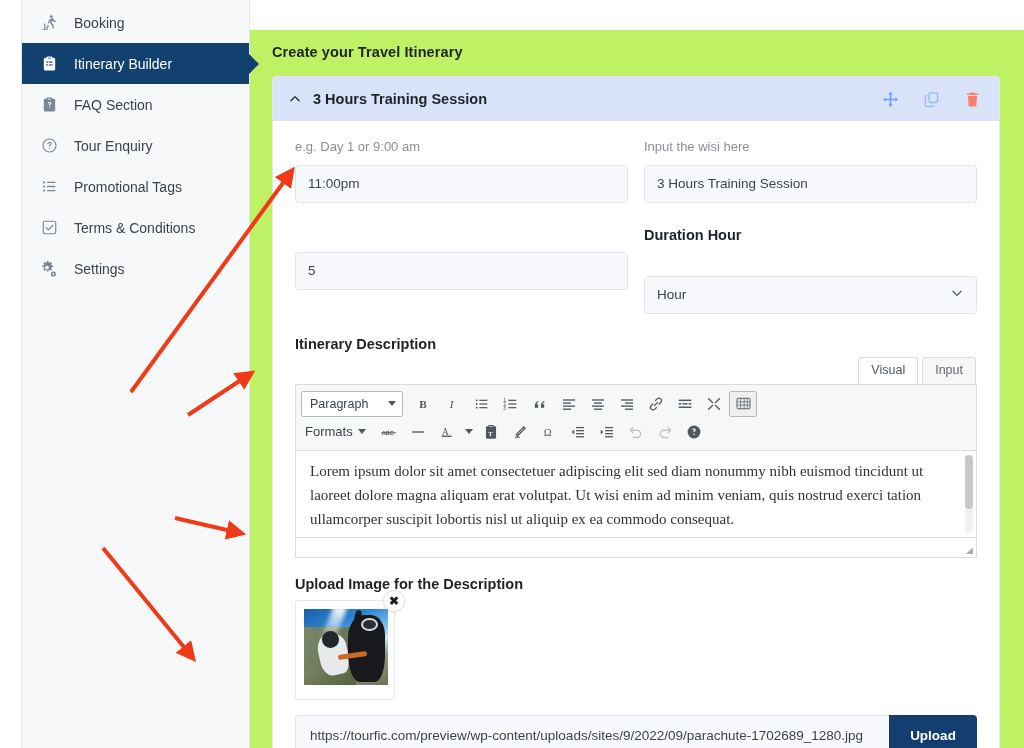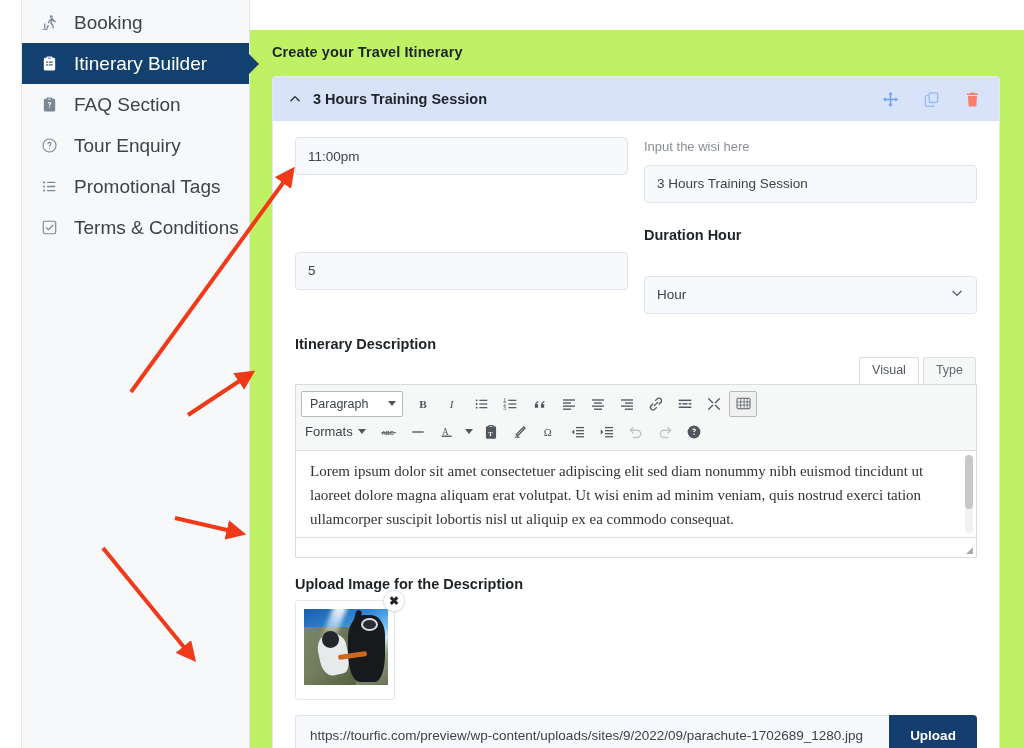--- a/index.html
+++ b/index.html
@@ -35,21 +35,21 @@
     position: relative;
   }
   .nav-item {
     position: relative;
     height: 41px;
     display: flex;
     align-items: center;
     padding-left: 18px;
     gap: 16px;
     color: #3c434a;
-    font-size: 19px;
+    font-size: 14px;
     cursor: pointer;
     user-select: none;
   }
   .nav-item .nav-ico {
     width: 18px; height: 18px;
     display: flex; align-items: center; justify-content: center;
     color: #7a8794;
     flex: 0 0 18px;
   }
   .nav-item .nav-ico svg { display:block; }
@@ -494,20 +494,31 @@
     <div class="nav-item">
       <span class="nav-ico">
         <svg width="17" height="17" viewBox="0 0 24 24" fill="none" stroke="currentColor" stroke-width="1.6">
           <rect x="3.2" y="3.2" width="17.6" height="17.6" rx="2.4"></rect>
           <path d="M7.4 12.1l3.1 3.1 6.2-6.4" stroke-linecap="round" stroke-linejoin="round"></path>
         </svg>
       </span>
       <span class="nav-label">Terms &amp; Conditions</span>
     </div>
 
+    <div class="nav-item">
+      <span class="nav-ico">
+        <svg width="18" height="18" viewBox="0 0 24 24" fill="currentColor">
+          <path d="M10.2 1.6 9.9 3.9l-1.6.7-1.9-1.4-1.9 1.9 1.4 1.9-.7 1.6-2.3.3v2.7l2.3.3.7 1.6-1.4 1.9 1.9 1.9 1.9-1.4 1.6.7.3 2.3h2.7l.3-2.3 1.6-.7 1.9 1.4 1.9-1.9-1.4-1.9.7-1.6 2.3-.3V8.9l-2.3-.3-.7-1.6 1.4-1.9-1.9-1.9-1.9 1.4-1.6-.7-.3-2.3z" transform="scale(.82) translate(1,0)"></path>
+          <circle cx="9.3" cy="10.1" r="2.5" fill="#f7f8fa"></circle>
+          <circle cx="17.8" cy="18.6" r="3.4"></circle>
+          <circle cx="17.8" cy="18.6" r="1.3" fill="#f7f8fa"></circle>
+        </svg>
+      </span>
+      <span class="nav-label">Settings</span>
+    </div>
   </nav>
 
   <main class="main">
 
     <div class="page-title">Create your Travel Itinerary</div>
 
     <section class="card">
 
       <header class="card-head">
         <span class="chev-up">
@@ -534,20 +545,21 @@
               <path d="M5.6 7.2h12.8l-.9 13.1a1.6 1.6 0 0 1-1.6 1.5H8.1a1.6 1.6 0 0 1-1.6-1.5z"></path>
             </svg>
           </span>
         </span>
       </header>
 
       <div class="card-body">
 
         <div class="grid2">
           <div class="fld">
+            <div class="fld-hint">e.g. Day 1 or 9:00 am</div>
             <input class="inp" type="text" value="11:00pm" style="">
           </div>
           <div class="fld">
             <div class="fld-hint">Input the wisi here</div>
             <input class="inp" type="text" value="3 Hours Training Session" style="">
           </div>
         </div>
 
         <div class="row-gap"></div>
 
@@ -568,21 +580,21 @@
               </span>
             </div>
           </div>
         </div>
 
         <div class="editor-block">
           <div class="editor-label">Itinerary Description</div>
 
           <div class="tabs-row">
             <span class="etab active">Visual</span>
-            <span class="etab">Type</span>
+            <span class="etab">Input</span>
           </div>
 
           <div class="editor">
             <div class="tb">
 
               <div class="tb-row">
                 <span class="tb-sel">
                   <span>Paragraph</span>
                   <span class="tri-dn"></span>
                 </span>

